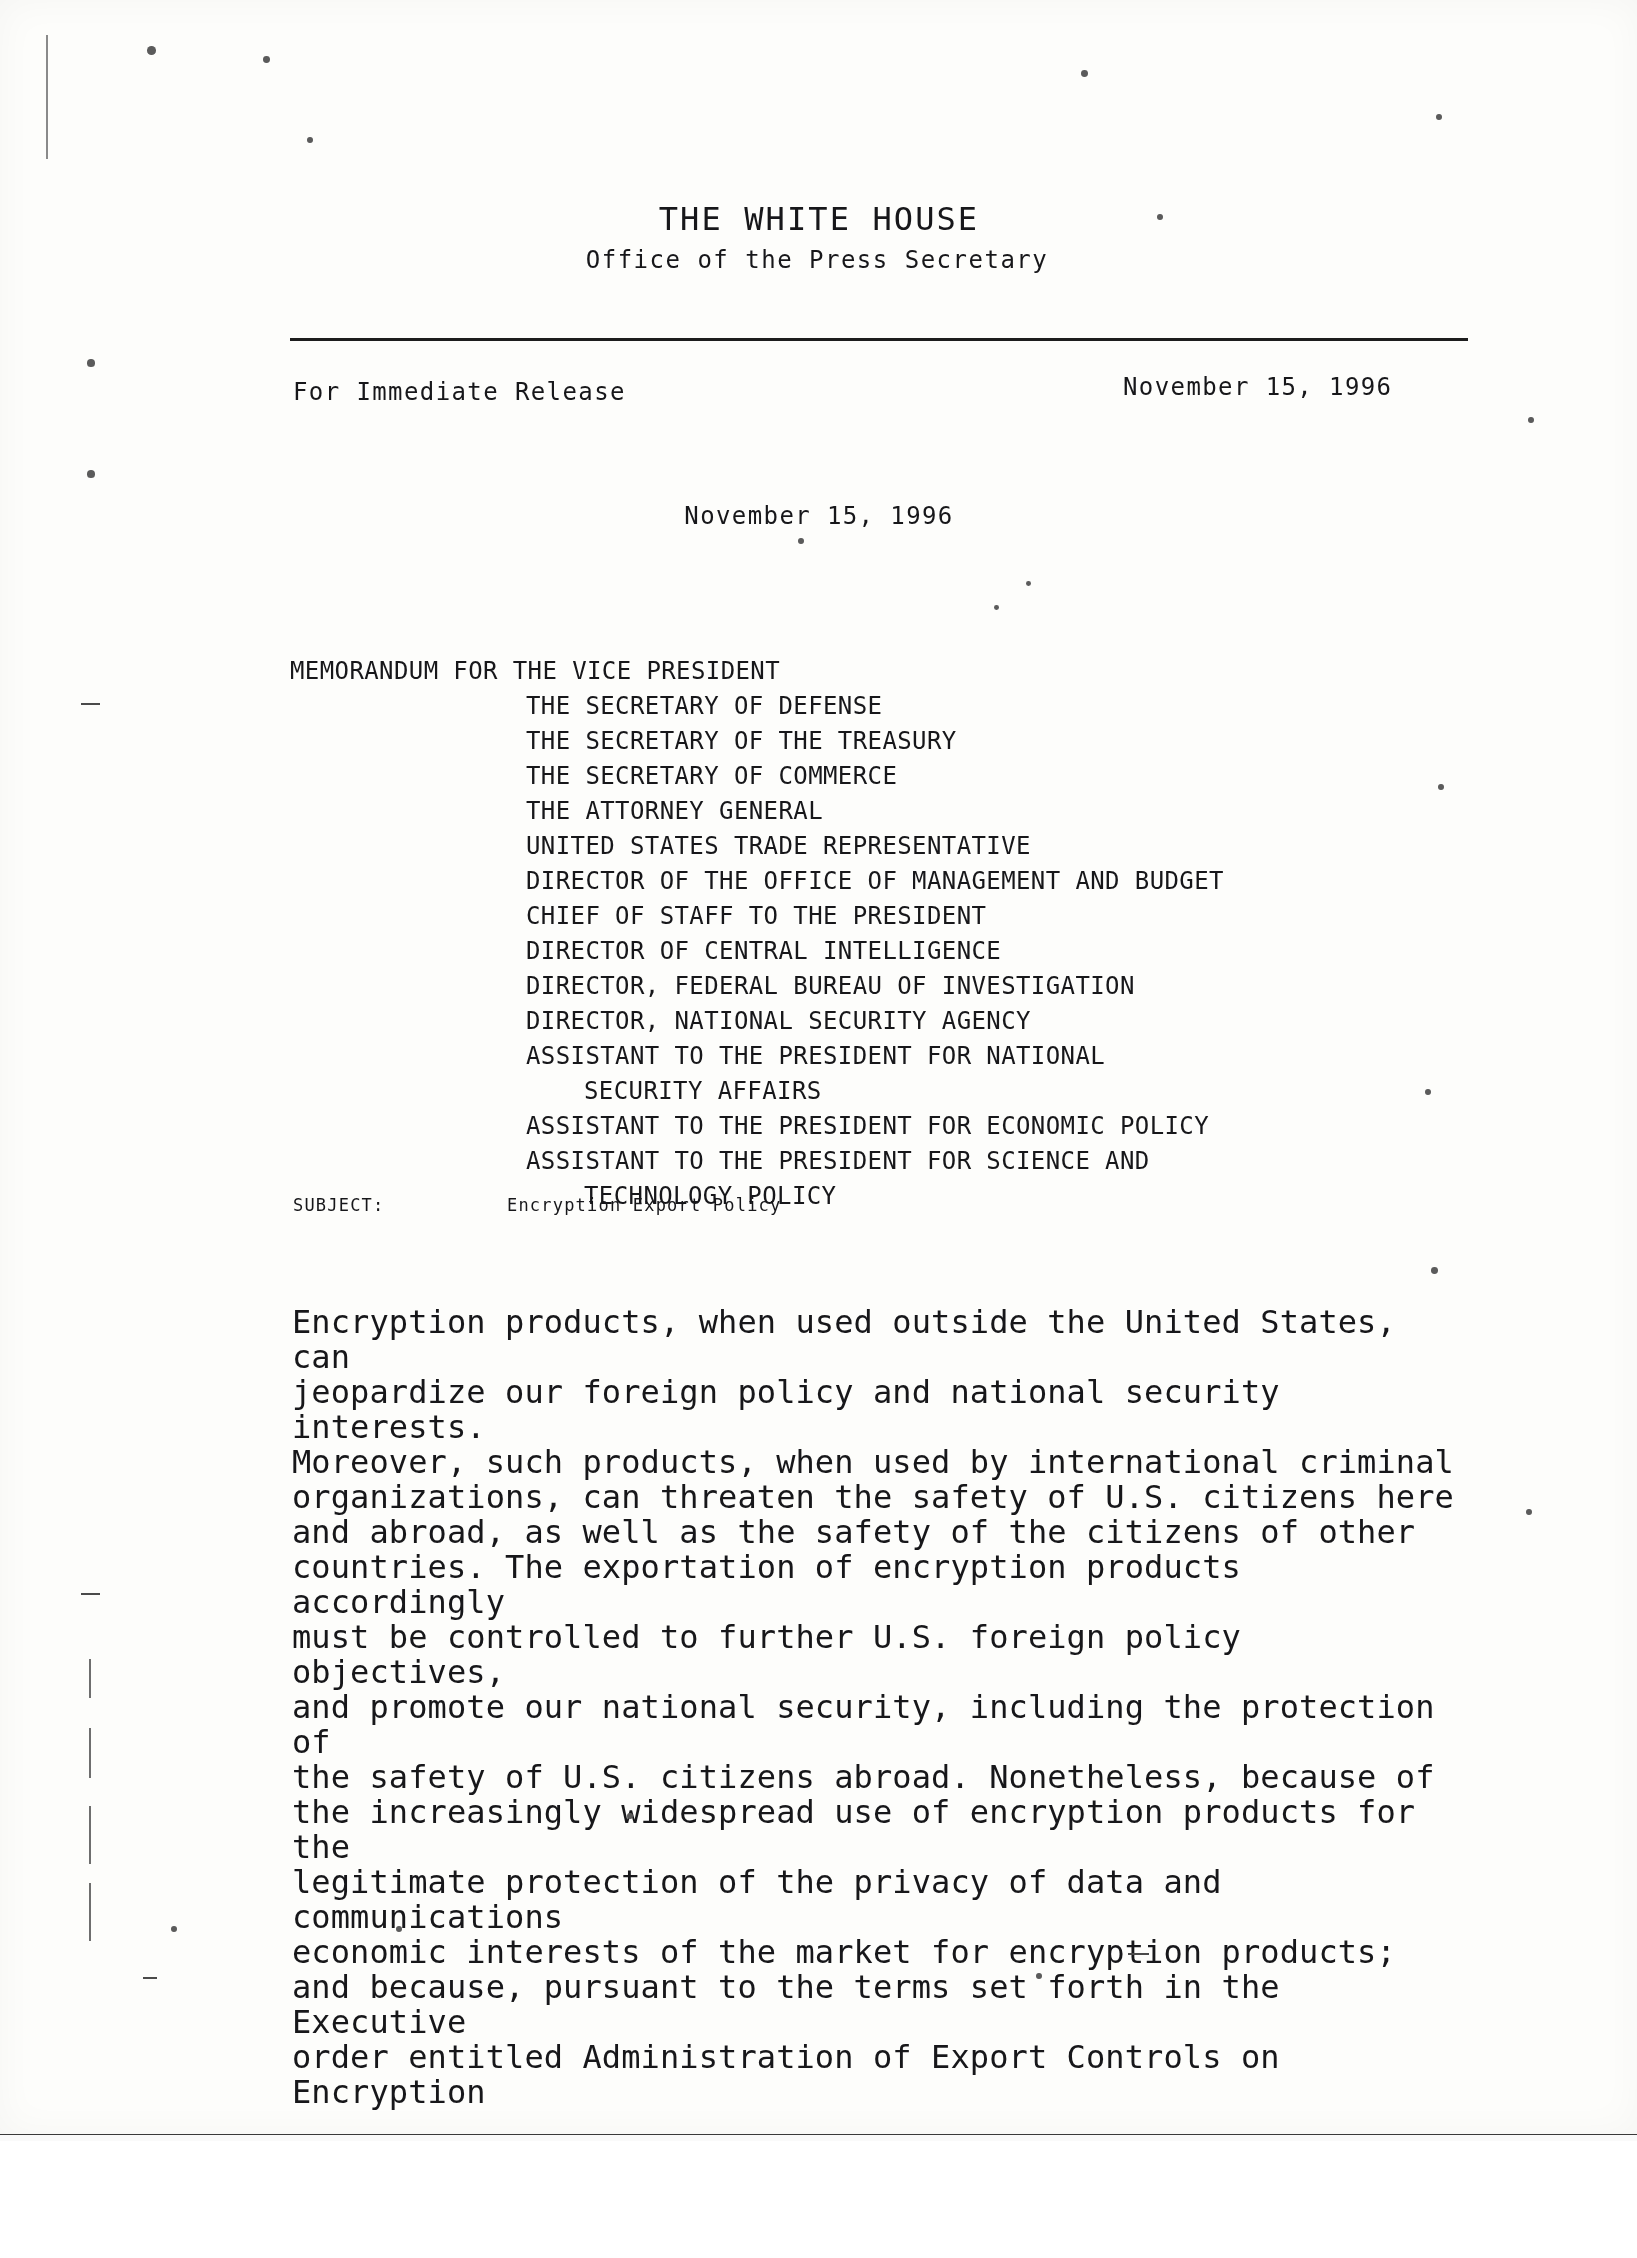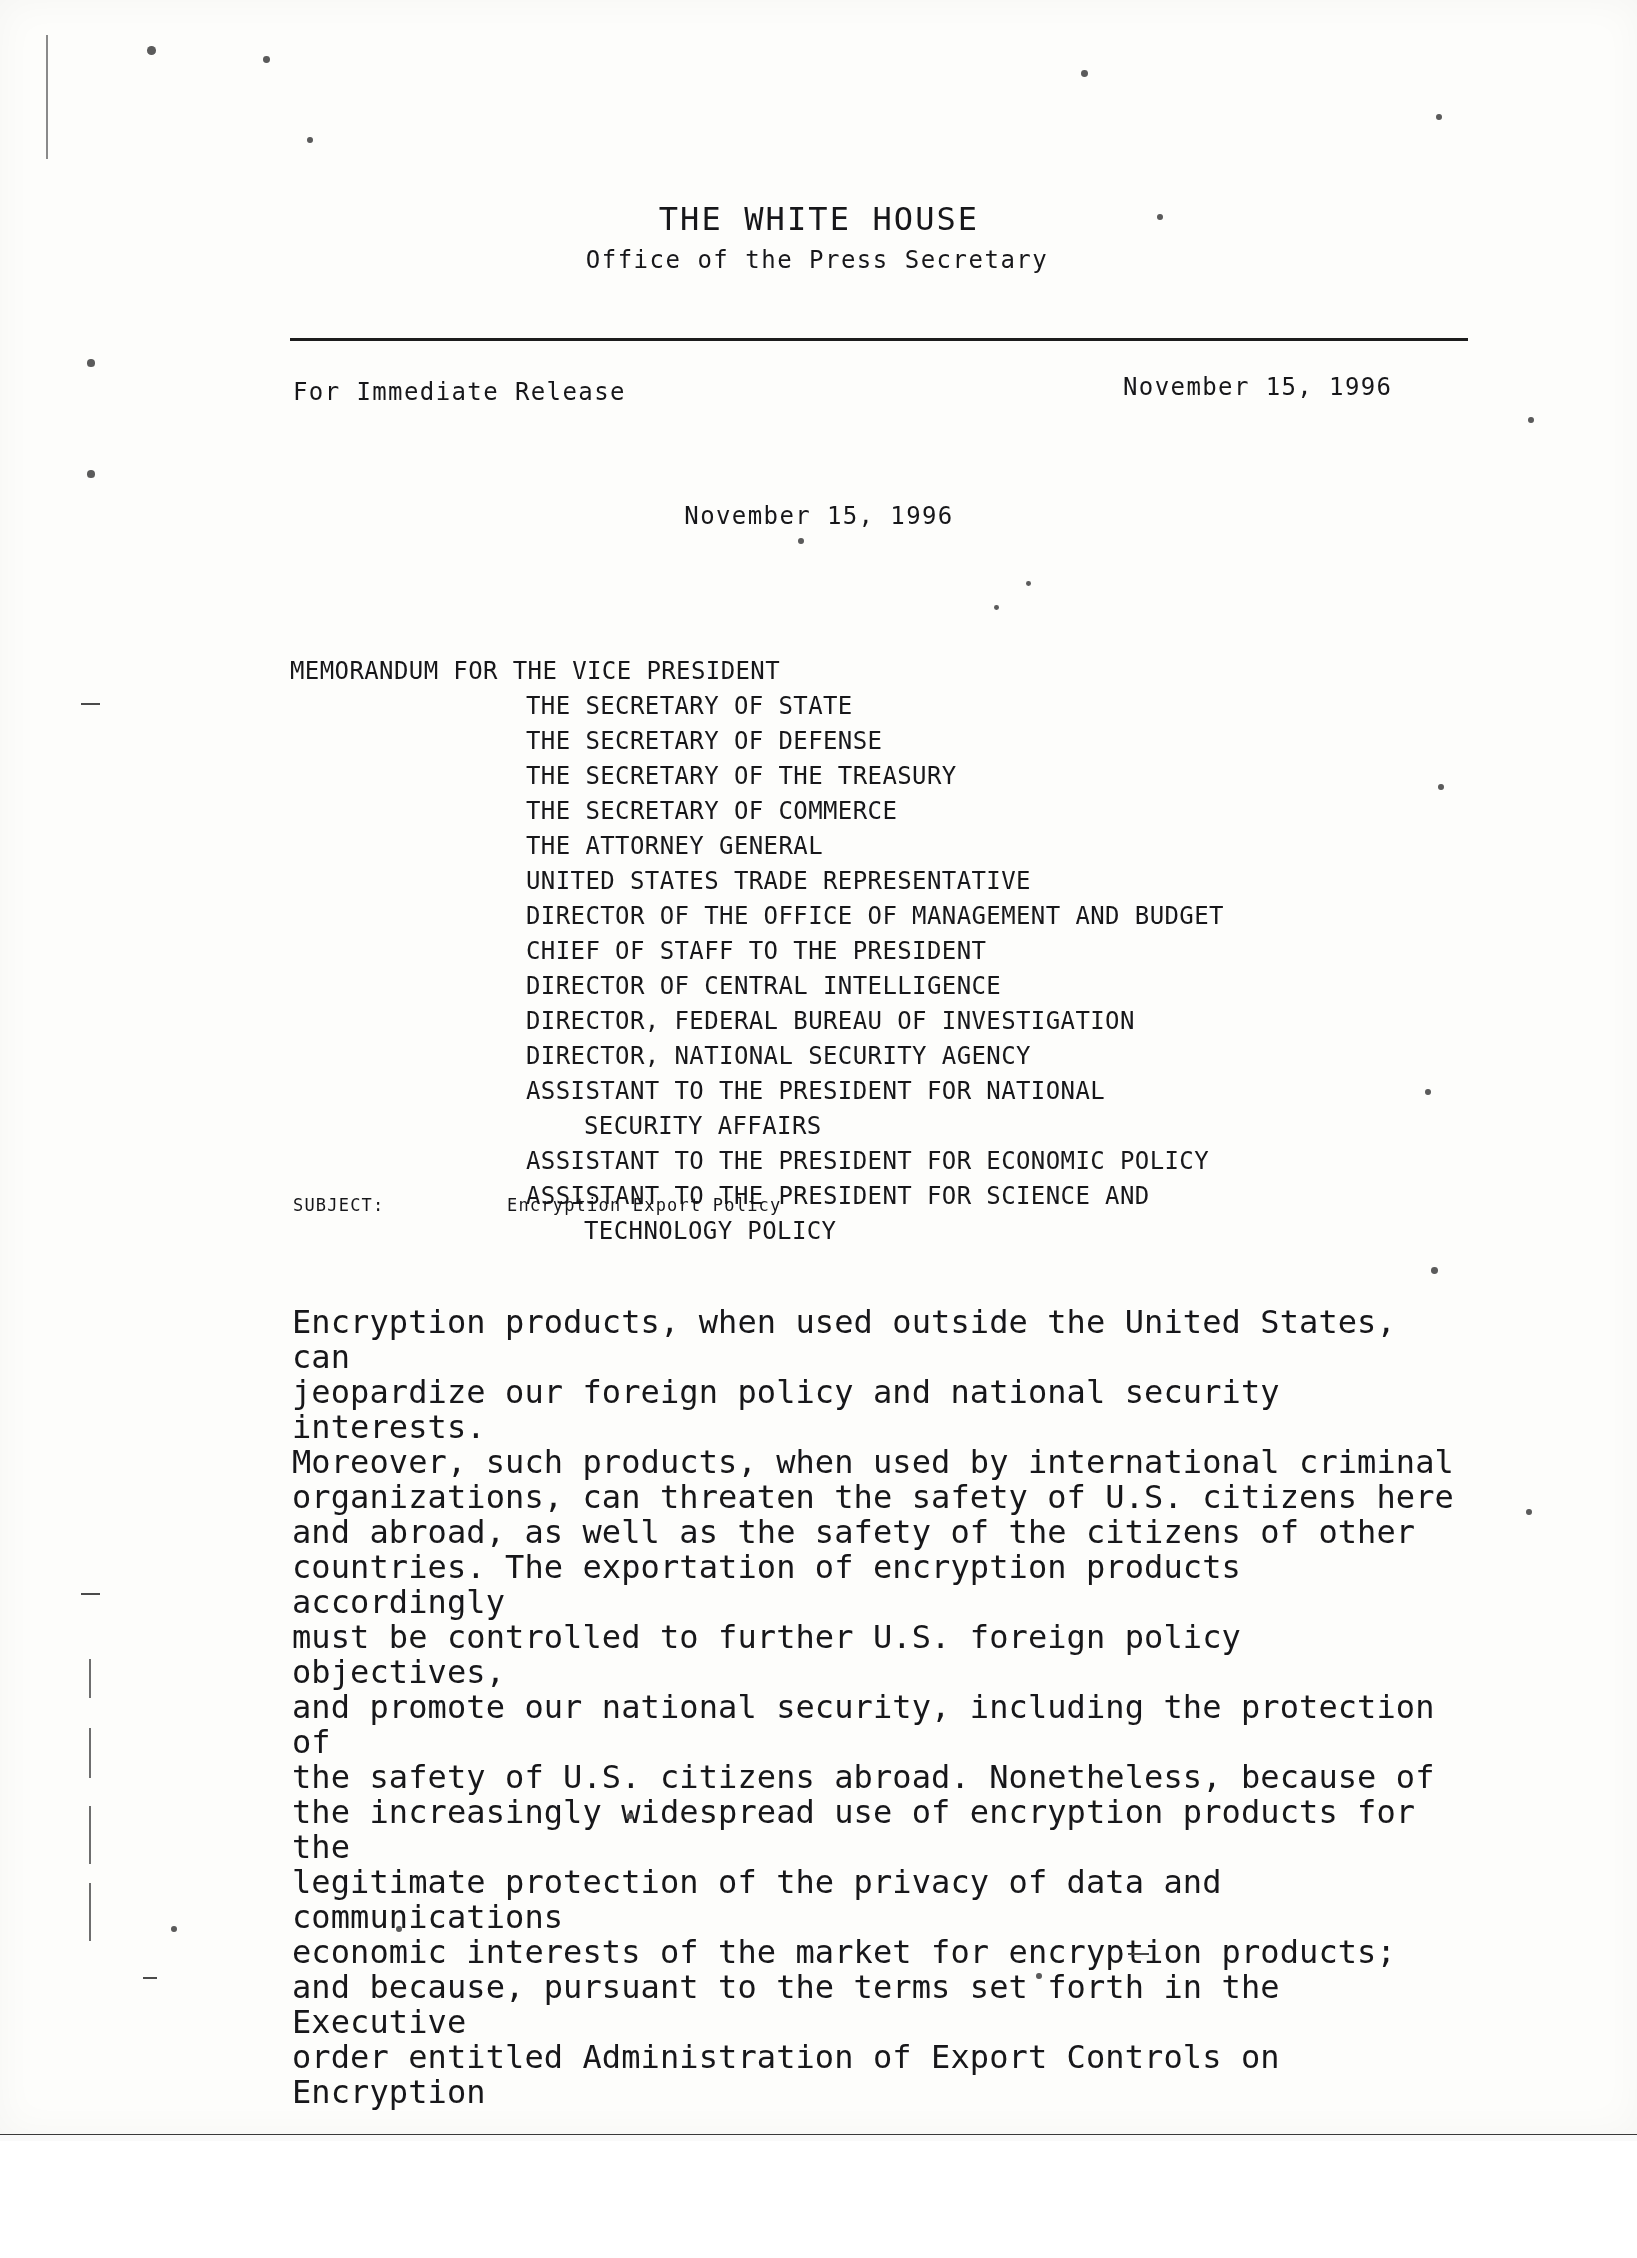--- a/index.html
+++ b/index.html
@@ -155,21 +155,20 @@
 
     <div class="rule"></div>
 
     <div class="release">For Immediate Release</div>
     <div class="date-right">November 15, 1996</div>
 
     <div class="date-center">November 15, 1996</div>
 
     <div class="memo-block" id="memo-block">
         <div class="lvl0">MEMORANDUM FOR THE VICE PRESIDENT</div>
-        <div class="lvl1">THE SECRETARY OF STATE</div>
         <div class="lvl1">THE SECRETARY OF DEFENSE</div>
         <div class="lvl1">THE SECRETARY OF THE TREASURY</div>
         <div class="lvl1">THE SECRETARY OF COMMERCE</div>
         <div class="lvl1">THE ATTORNEY GENERAL</div>
         <div class="lvl1">UNITED STATES TRADE REPRESENTATIVE</div>
         <div class="lvl1">DIRECTOR OF THE OFFICE OF MANAGEMENT AND BUDGET</div>
         <div class="lvl1">CHIEF OF STAFF TO THE PRESIDENT</div>
         <div class="lvl1">DIRECTOR OF CENTRAL INTELLIGENCE</div>
         <div class="lvl1">DIRECTOR, FEDERAL BUREAU OF INVESTIGATION</div>
         <div class="lvl1">DIRECTOR, NATIONAL SECURITY AGENCY</div>

